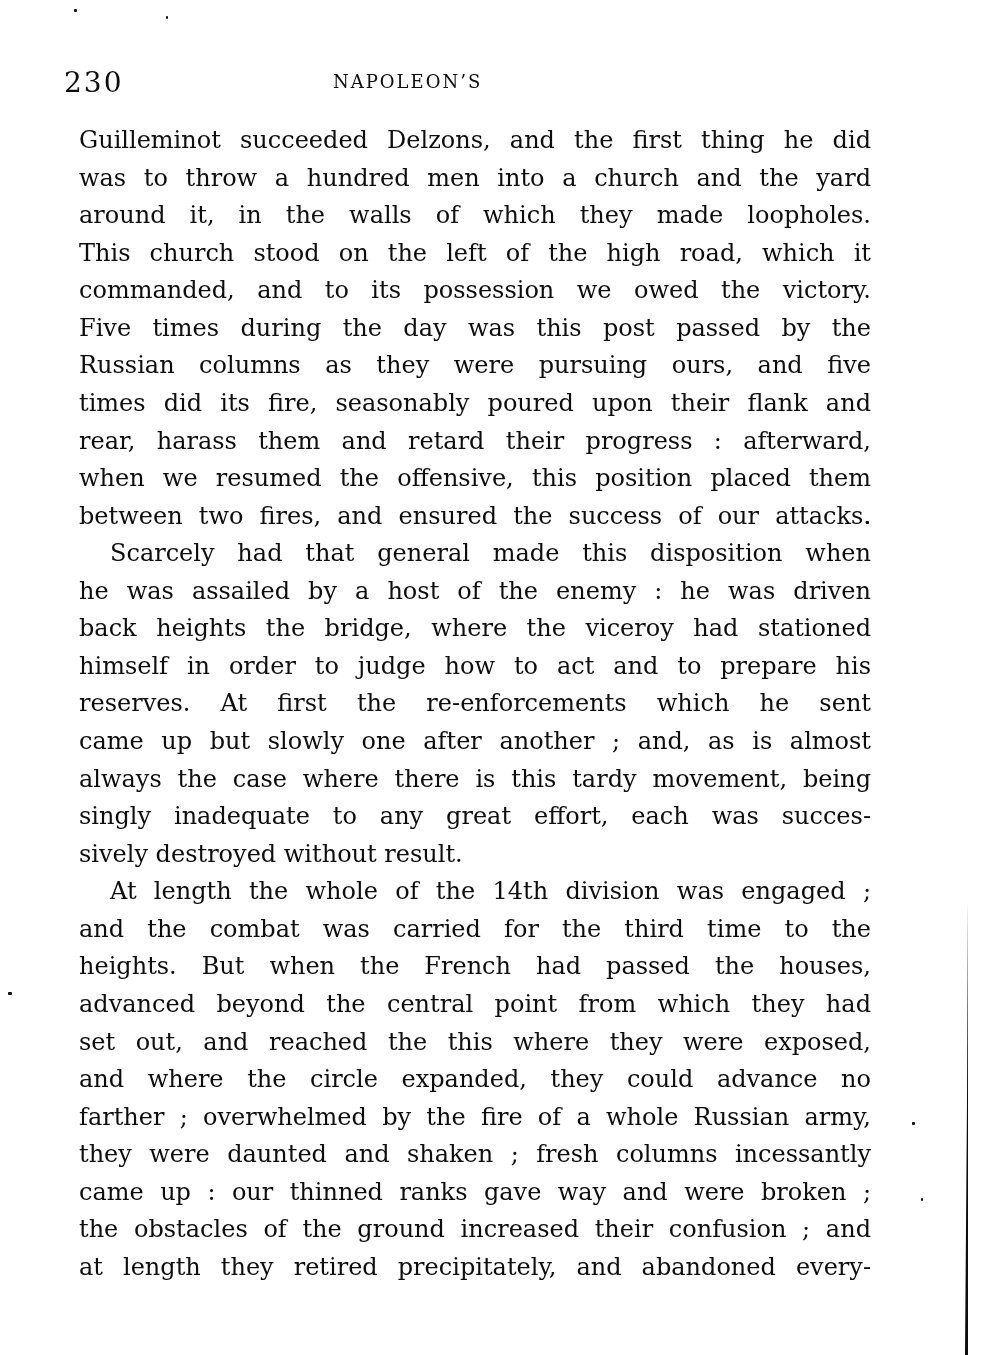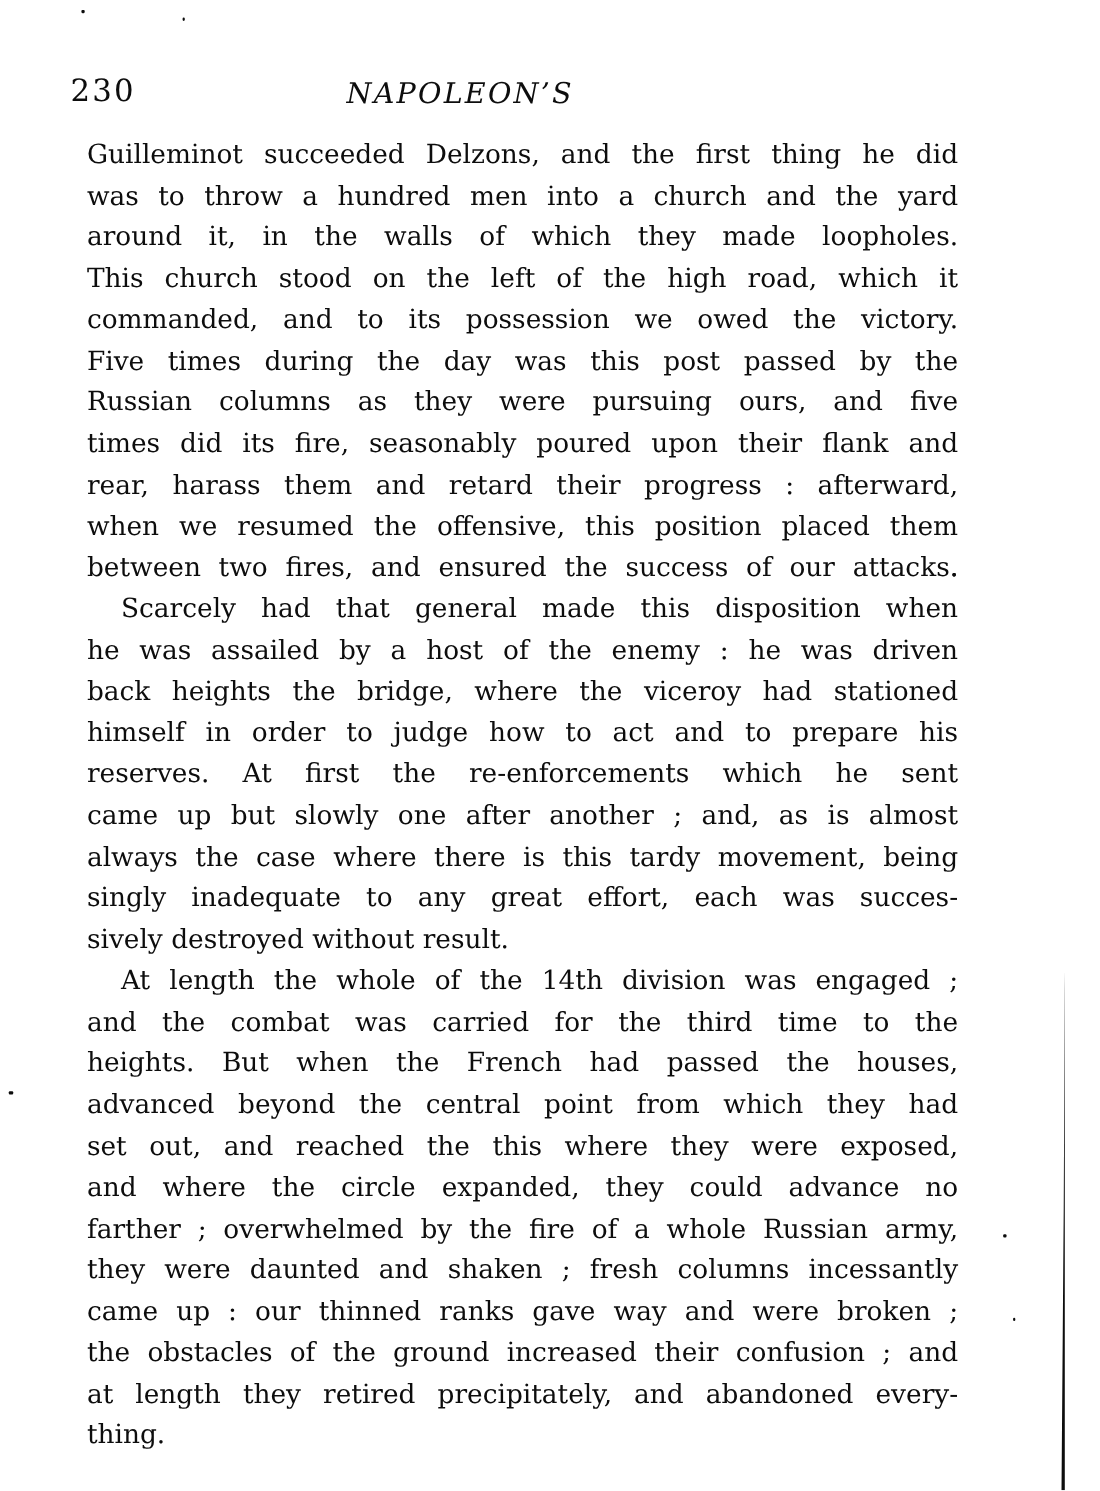--- a/index.html
+++ b/index.html
@@ -14,24 +14,23 @@
   }
   .page-number {
     position: absolute;
     left: 64px;
     top: 66px;
     font-size: 28px;
     letter-spacing: 2px;
   }
   .running-header {
     position: absolute;
-    left: 315px;
+    left: 333px;
     top: 71px;
-    font-size: 26px;
-    font-style: italic;
+    font-size: 18px;
     letter-spacing: 2px;
   }
   #text-block {
     position: absolute;
     left: 79px;
     top: 122px;
     width: 792px;
     font-size: 24px;
     line-height: 37.57px;
   }
@@ -94,21 +93,20 @@
       <div class="line">and the combat was carried for the third time to the</div>
       <div class="line">heights.  But when the French had passed the houses,</div>
       <div class="line">advanced beyond the central point from which they had</div>
       <div class="line">set out, and reached the this where they were exposed,</div>
       <div class="line">and where the circle expanded, they could advance no</div>
       <div class="line">farther ; overwhelmed by the fire of a whole Russian army,</div>
       <div class="line">they were daunted and shaken ; fresh columns incessantly</div>
       <div class="line">came up : our thinned ranks gave way and were broken ;</div>
       <div class="line">the obstacles of the ground increased their confusion ; and</div>
       <div class="line">at length they retired precipitately, and abandoned every-</div>
-      <div class="line no-justify">thing.</div>
     </div>
 
   <svg id="binding-line" viewBox="0 0 45 1355" preserveAspectRatio="none">
     <path d="M 24,0 L 23,150 L 22,350 L 21,600 L 18,900 L 17,1100 L 15,1355
              L 22,1355 L 20,1100 L 23,900 L 29,620 L 35,400 L 34,250 L 33,0 Z" fill="#0d0d0d"></path>
     <rect x="34" y="408" width="2.5" height="22" fill="#0d0d0d"></rect>
     <rect x="33" y="443" width="2" height="10" fill="#0d0d0d"></rect>
   </svg>
 
   <div id="specks">

